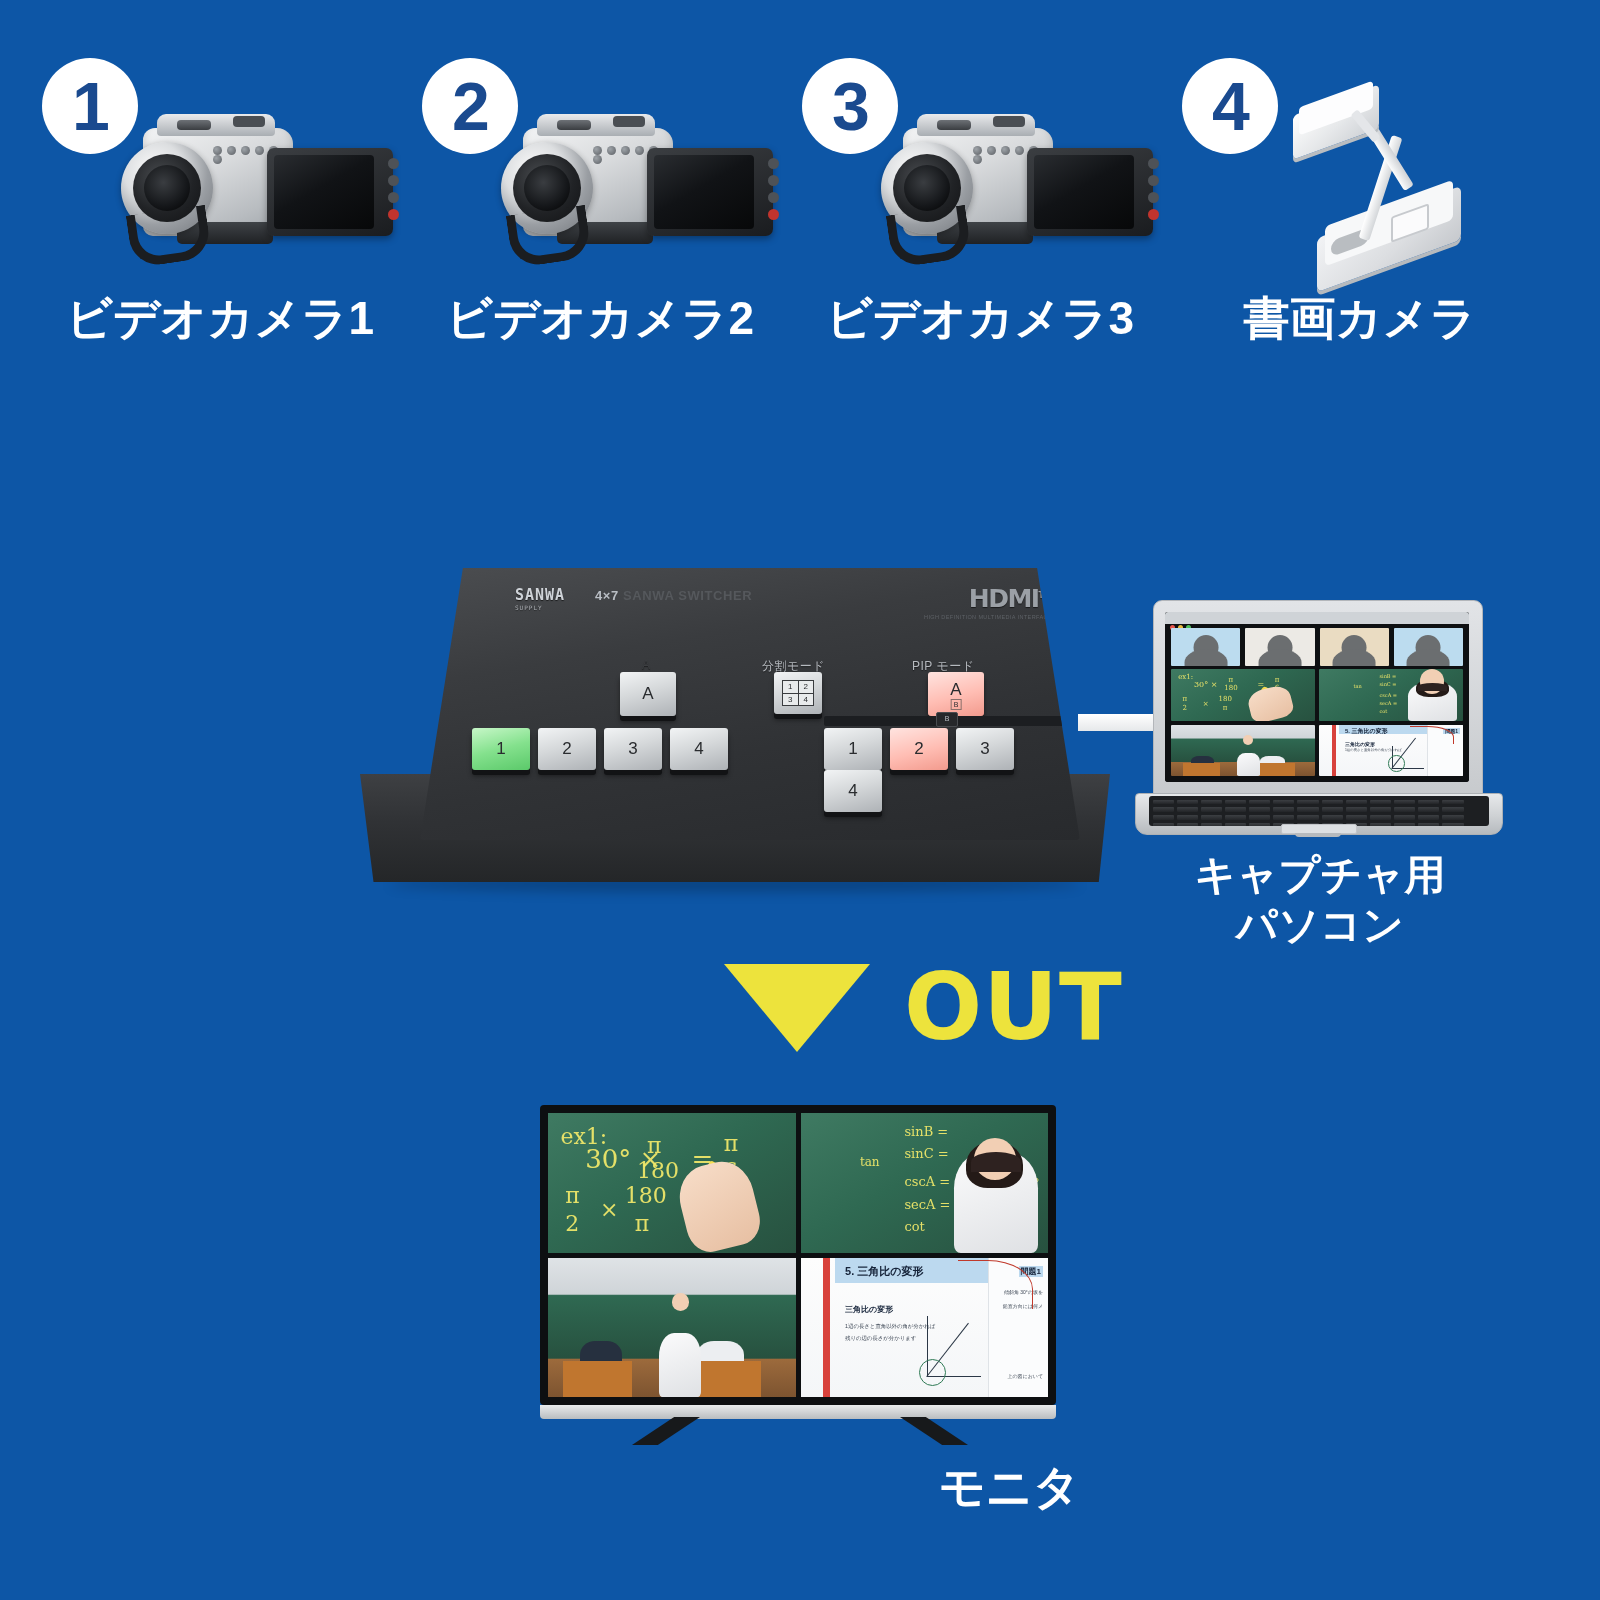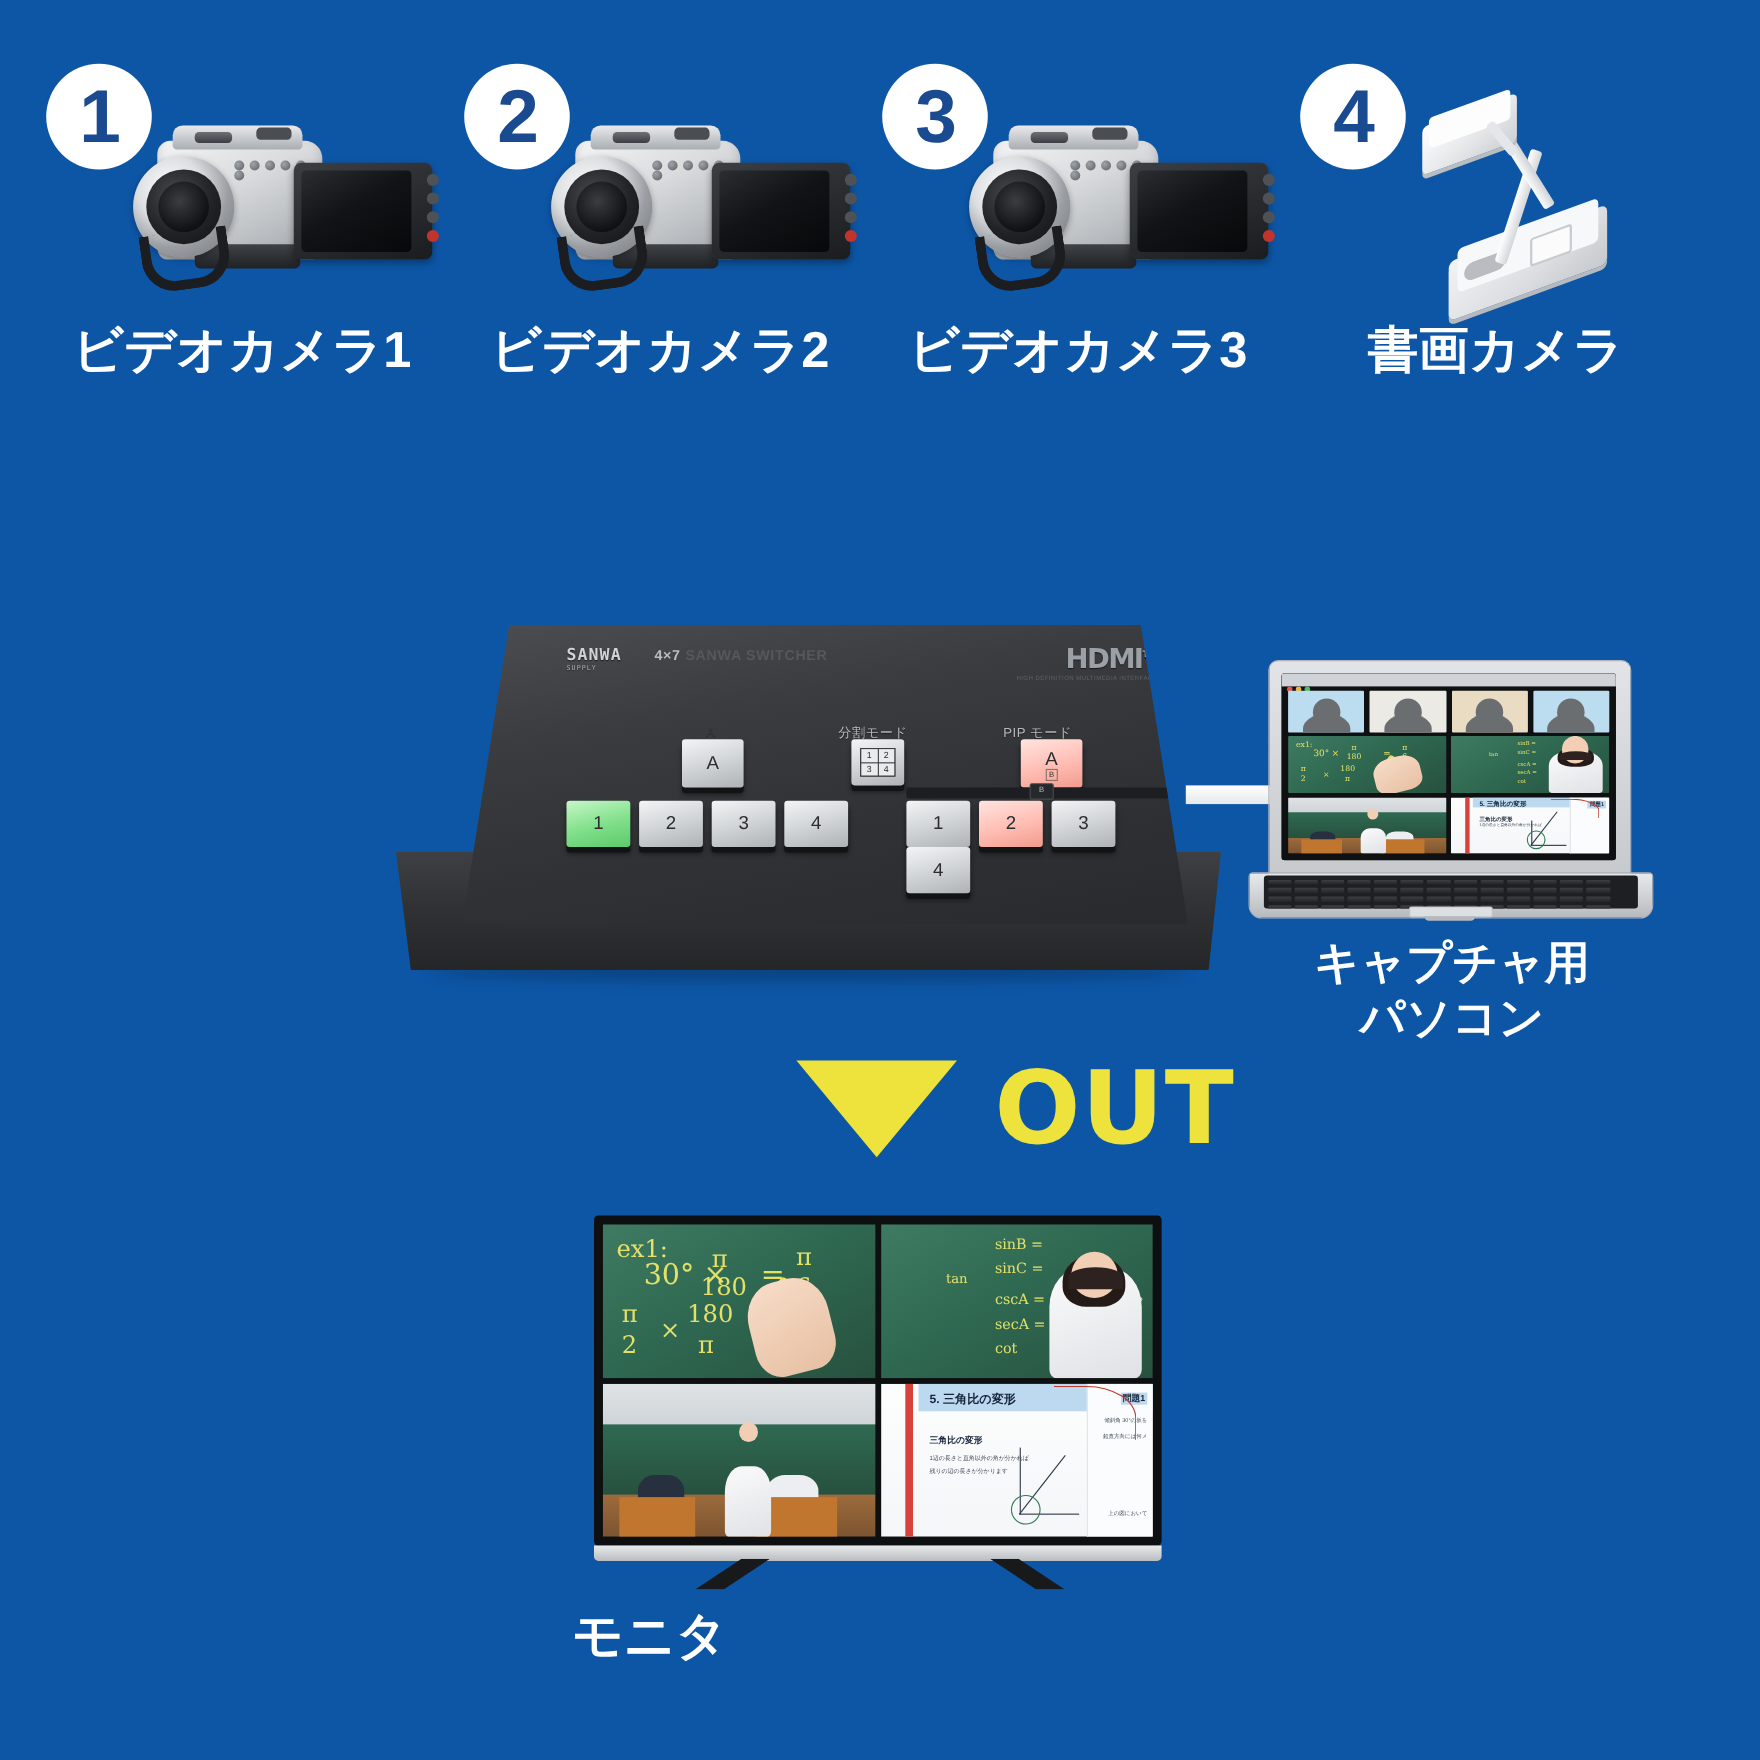--- a/index.html
+++ b/index.html
@@ -215,21 +215,21 @@
     width:30px;height:24px;display:grid;grid-template-columns:1fr 1fr;grid-template-rows:1fr 1fr;
     gap:1px;background:#3a3c3f;border:1px solid #3a3c3f;
   }
   .quad i{background:#e9ebec;font-style:normal;font-size:8px;line-height:11px;text-align:center;color:#2a2c2f;}
 
   .pip-a{position:absolute;left:50%;top:8px;transform:translateX(-50%);font-size:17px;color:#2a2c2f;}
   .pip-b{position:absolute;left:50%;top:27px;transform:translateX(-50%);
     font-size:7px;color:#2a2c2f;border:1px solid #8a6f6a;padding:0 2px;line-height:9px;}
 
   .keyrow{position:absolute;top:160px;}
-  .row-left{left:52px;margin-left:43px;}
+  .row-left{left:52px;}
   .row-right{left:404px;}
   .keyrow .key{position:relative;display:inline-block;width:58px;height:42px;line-height:42px;margin-right:8px;vertical-align:top;}
 
   .b-bar{
     position:absolute;left:404px;top:148px;width:242px;height:10px;
     background:#1c1e21;border-radius:2px;
   }
   .b-tag{
     position:absolute;left:516px;top:144px;width:20px;height:13px;
     background:#26282b;border:1px solid #494c50;border-radius:2px;
@@ -311,21 +311,21 @@
     grid-template-columns:1fr 1fr;grid-template-rows:1fr 1fr;gap:5px;}
   .mon-cell{position:relative;overflow:hidden;}
   .mon-chin{
     position:absolute;left:20px;top:300px;width:516px;height:14px;border-radius:0 0 4px 4px;
     background:linear-gradient(180deg,#e9ebec,#b9bdc0);
   }
   .mon-foot{position:absolute;top:312px;width:68px;height:28px;background:#17191b;}
   .mon-foot.l{left:112px;clip-path:polygon(62% 0%,100% 0%,38% 100%,0% 100%);}
   .mon-foot.r{left:380px;clip-path:polygon(0% 0%,38% 0%,100% 100%,62% 100%);}
   .mon-label{
-    position:absolute;left:0;top:352px;width:560px;text-align:left;color:#fff;
+    position:absolute;left:0;top:352px;width:560px;text-align:right;color:#fff;
     font-size:46px;font-weight:bold;
   }
 
   
   .sc{position:absolute;inset:0;}
   .sc-board{background:linear-gradient(150deg,#3f7a62 0%,#2f6952 45%,#27513f 100%);}
   .sc-board .chalk{
     position:absolute;color:#f2e96a;font-family:"DejaVu Serif","Liberation Serif",serif;
     opacity:.93;white-space:nowrap;
   }

